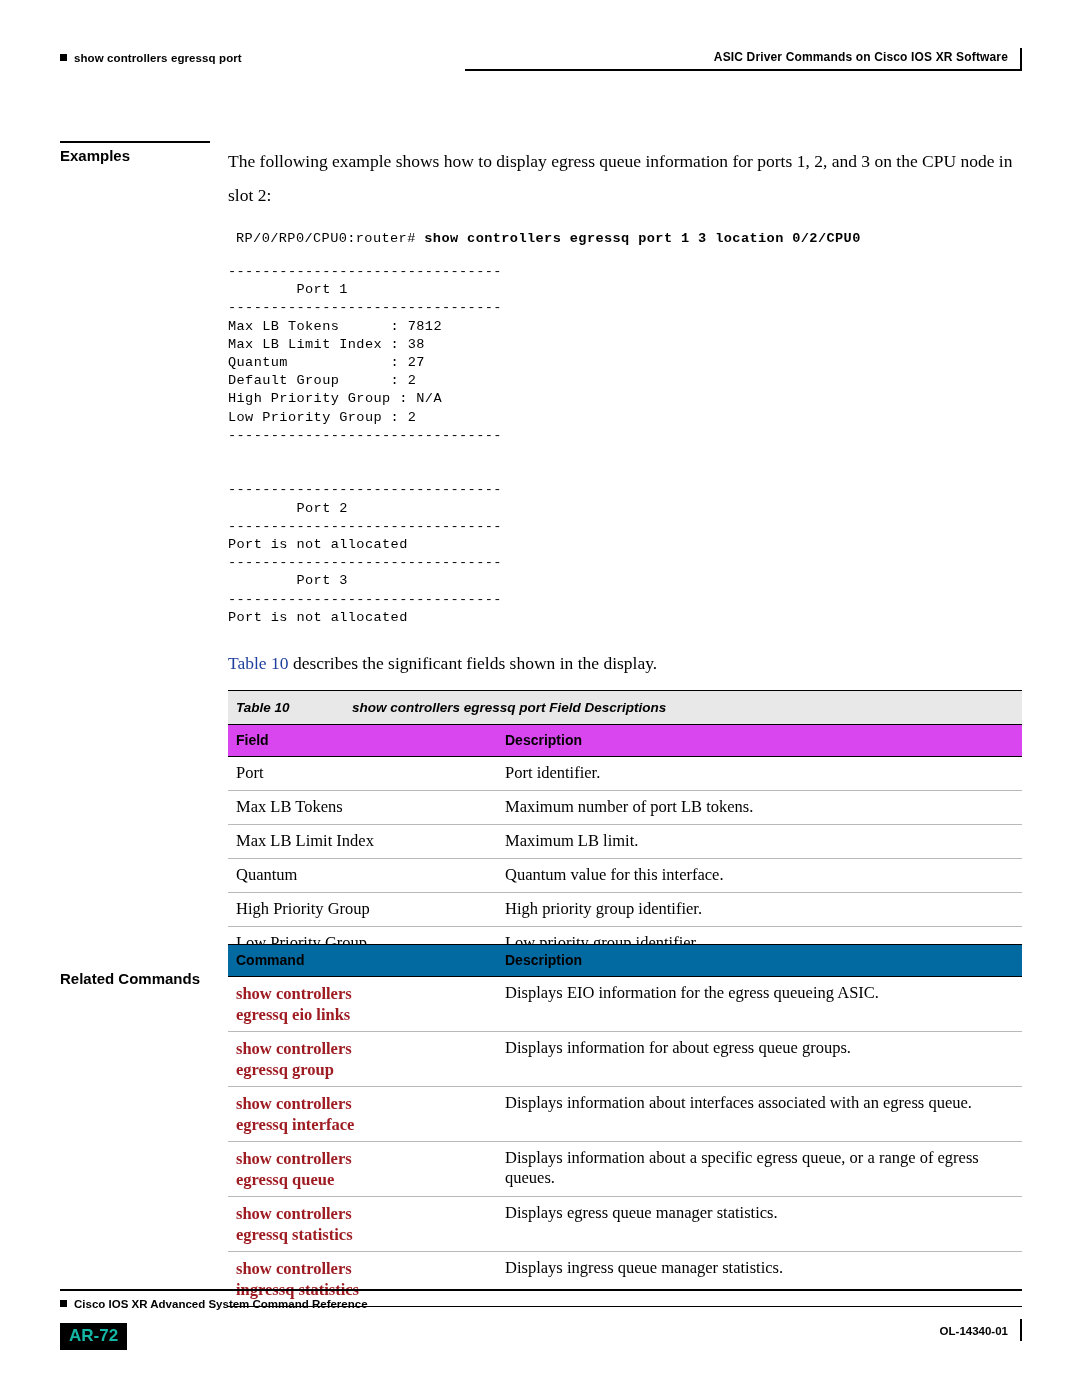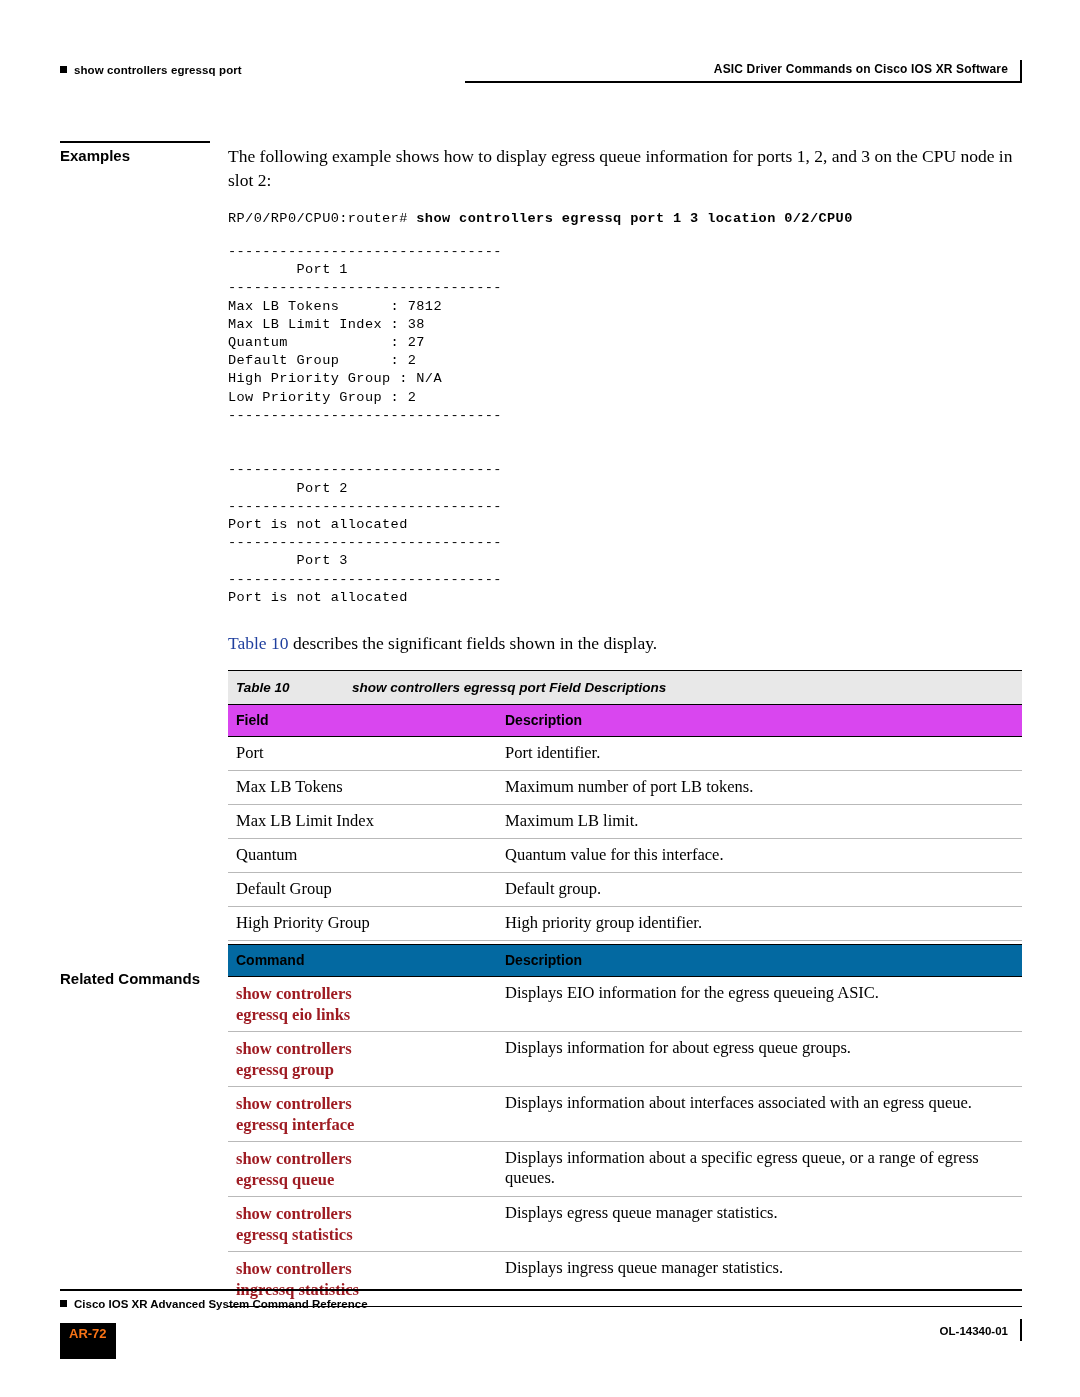--- a/index.html
+++ b/index.html
@@ -17,21 +17,21 @@
   .page {
     position: relative;
     width: 1080px;
     height: 1397px;
     box-sizing: border-box;
   }
 
   
   .header {
     position: absolute;
-    top: 52px;
+    top: 40px;
     left: 60px;
     right: 58px;
     height: 30px;
   }
   .header-left {
     position: absolute;
     left: 0;
     top: 12px;
     font-family: "Liberation Sans", sans-serif;
     font-weight: bold;
@@ -91,36 +91,36 @@
     background: #000;
   }
   .content {
     position: absolute;
     left: 228px;
     right: 58px;
   }
 
   .para {
     font-size: 17.5px;
-    line-height: 24px;
+    line-height: 34px;
   }
 
   pre.cli {
     font-family: "Liberation Mono", monospace;
     font-size: 13.6px;
     line-height: 18.2px;
     margin: 0;
     white-space: pre;
     letter-spacing: 0.4px;
   }
   .cmdline {
     font-family: "Liberation Mono", monospace;
     font-size: 13.6px;
     letter-spacing: 0.4px;
-    margin: 0;
+    margin: 8px;
   }
   .cmdline .bold {
     font-weight: bold;
   }
 
   .tbl-intro {
     font-size: 17.5px;
   }
   .tbl-intro .tlink {
     color: #1f3f9e;
@@ -233,25 +233,25 @@
     height: 7px;
     background: #000;
     margin-right: 7px;
     vertical-align: 1px;
   }
   .pagebox {
     position: absolute;
     left: 0;
     top: 34px;
     background: #000;
-    color: #f97316;
-    font-family: "Liberation Sans", sans-serif;
-    font-weight: bold;
-    font-size: 13px;
-    padding: 3px 9px 18px 9px;
+    color: #14b8a6;
+    font-family: "Liberation Sans", sans-serif;
+    font-weight: bold;
+    font-size: 17px;
+    padding: 3px 9px 4px 9px;
   }
   .footer-right {
     position: absolute;
     right: 14px;
     top: 36px;
     font-family: "Liberation Sans", sans-serif;
     font-weight: bold;
     font-size: 11.5px;
   }
   .footer-bar-right {
@@ -323,24 +323,20 @@
             <td class="col-a">Max LB Tokens</td>
             <td>Maximum number of port LB tokens.</td>
           </tr>
         <tr>
             <td class="col-a">Max LB Limit Index</td>
             <td>Maximum LB limit.</td>
           </tr>
         <tr>
             <td class="col-a">Quantum</td>
             <td>Quantum value for this interface.</td>
-          </tr>
-        <tr>
-            <td class="col-a">Default Group</td>
-            <td>Default group.</td>
           </tr>
         <tr>
             <td class="col-a">High Priority Group</td>
             <td>High priority group identifier.</td>
           </tr>
         <tr class="last">
             <td class="col-a">Low Priority Group</td>
             <td>Low priority group identifier.</td>
           </tr>
       </tbody>

